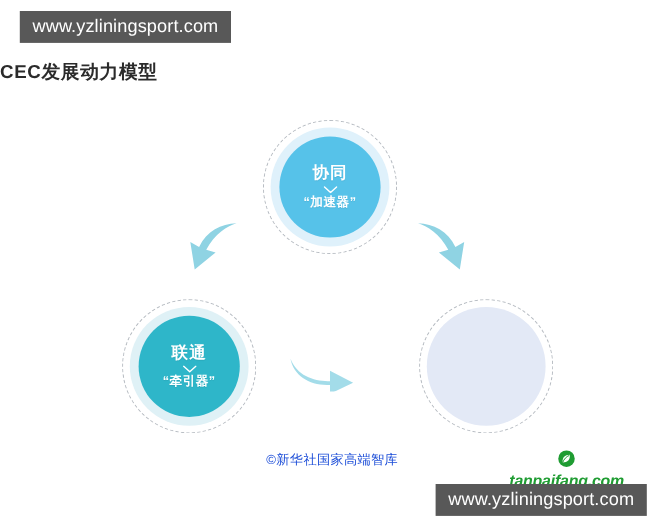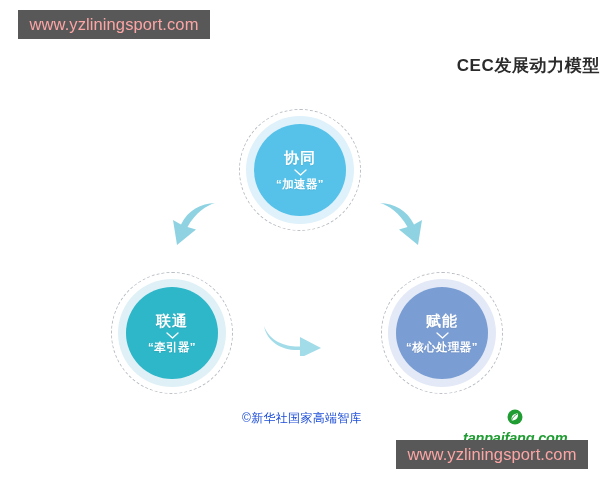--- a/index.html
+++ b/index.html
@@ -12,21 +12,21 @@
     background: #ffffff;
     font-family: "Liberation Sans", "DejaVu Sans", sans-serif;
     overflow: hidden;
     position: relative;
   }
 
   
   .watermark {
     position: absolute;
     background: #585858;
-    color: #fca5a5;
+    color: #ffffff;
     font-size: 16.5px;
     letter-spacing: 0.1px;
     display: flex;
     align-items: center;
     justify-content: center;
     white-space: nowrap;
   }
   .watermark-top {
     left: 18px;
     top: 10px;
@@ -39,21 +39,21 @@
     width: 192px;
     height: 29px;
   }
 
   
   .page-title {
     position: absolute;
     left: 0;
     right: 0;
     top: 54px;
-    text-align: right;
+    text-align: left;
     font-size: 17px;
     font-weight: bold;
     color: #2b2b2b;
     letter-spacing: 0.6px;
   }
 
   
   .stage {
     position: absolute;
     left: 0;
@@ -208,29 +208,20 @@
           <path d="M1 1 L6.5 6 L12 1" fill="none" stroke="#ffffff" stroke-width="1.3" stroke-linecap="round" stroke-linejoin="round"></path>
         </svg>
       </span>
       <div class="node-sub">“加速器”</div>
     </div>
   </div>
 
   <div class="node" id="node-right">
     <div class="node-ring-dashed"></div>
     <div class="node-ring-halo"></div>
-    <div class="node-core">
-      <div class="node-title">赋能</div>
-      <span class="node-chevron">
-        <svg viewBox="0 0 13 7" width="13" height="7">
-          <path d="M1 1 L6.5 6 L12 1" fill="none" stroke="#ffffff" stroke-width="1.3" stroke-linecap="round" stroke-linejoin="round"></path>
-        </svg>
-      </span>
-      <div class="node-sub">“核心处理器”</div>
-    </div>
   </div>
 
   <div class="arrow" id="arrow-left-curve">
     <svg width="56" height="56" viewBox="0 0 56 56">
       <path d="M52 4 C44 6 32 14 24.5 28 L33 30.5 L14 46 L10 21 L18 25.5 C25 11 38 4.5 52 4 Z" fill="#8fd3e3"></path>
     </svg>
   </div>
 
   <div class="arrow" id="arrow-right-curve">
     <svg width="56" height="56" viewBox="0 0 56 56">

